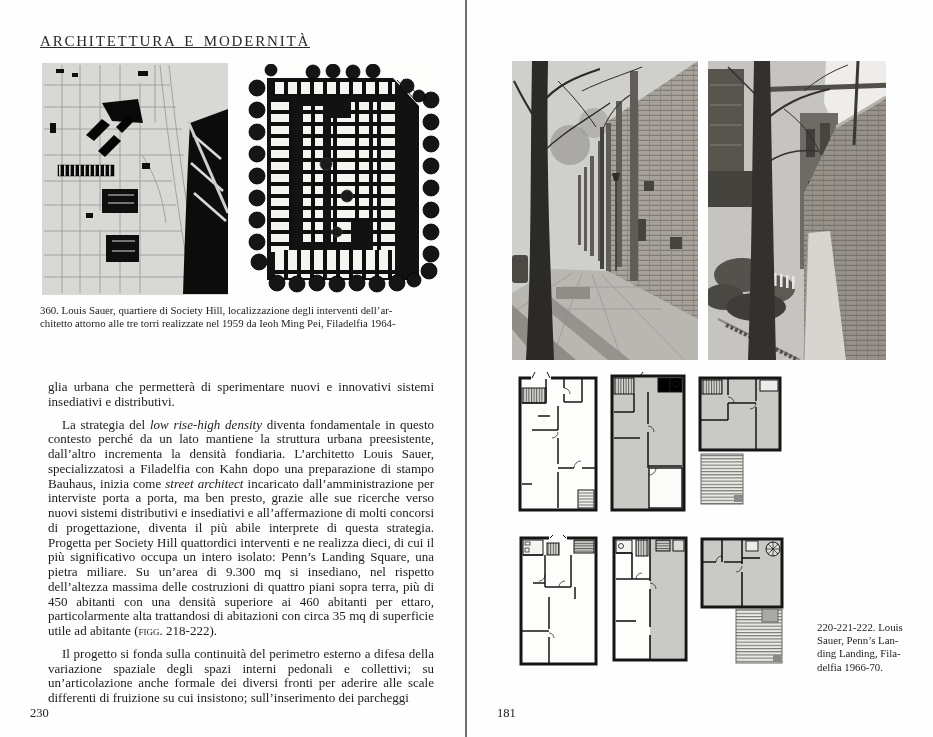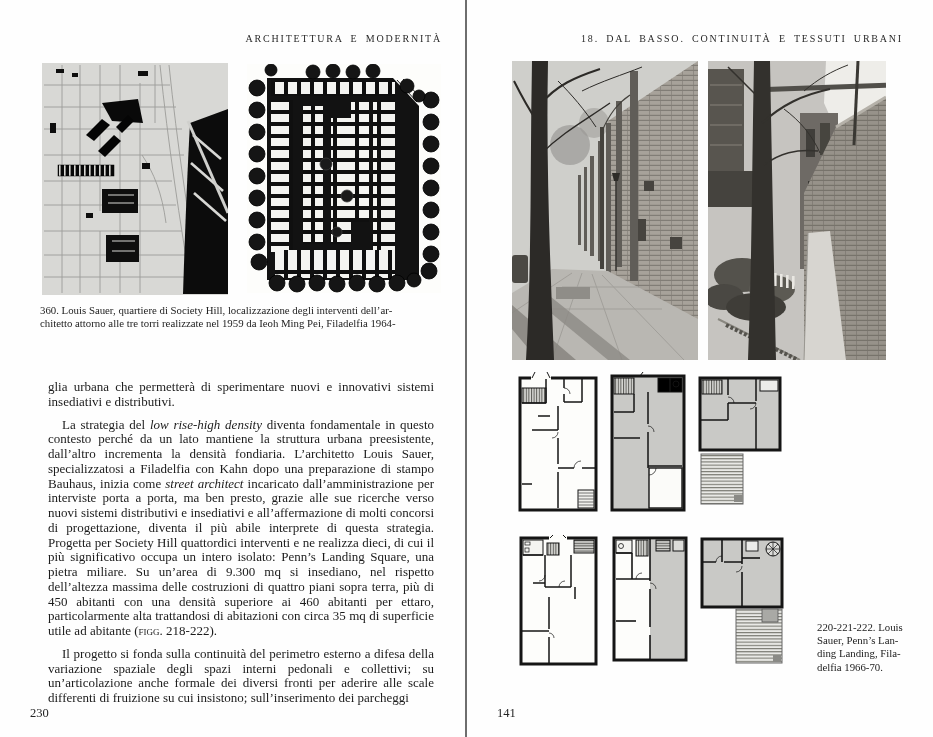--- a/index.html
+++ b/index.html
@@ -1,19 +1,19 @@
 <!DOCTYPE html>
 <html><head>
 <meta charset="utf-8">
 <style>
   html,body{margin:0;padding:0;background:#ffffff;}
   .spread{position:relative;width:933px;height:737px;background:#fefefe;overflow:hidden;
           font-family:"Liberation Serif","DejaVu Serif",serif;color:#1c1c1c;}
   .gutter{position:absolute;left:465px;top:0;width:2px;height:737px;background:#6e6e6e;}
-  .runhead{position:absolute;text-align:right;font-size:10px;letter-spacing:1.8px;word-spacing:3px;color:#2a2a2a;}
+  .runhead{position:absolute;text-align:left;font-size:15px;letter-spacing:1.8px;word-spacing:3px;color:#2a2a2a;text-decoration:underline;}
   .runhead-left{left:40px;top:33px;width:402px;}
   .runhead-right{left:497px;top:33px;width:406px;}
   .fig{position:absolute;}
   .fig svg{display:block;width:100%;height:100%;}
   .caption{position:absolute;font-size:10.8px;line-height:13.2px;color:#222;}
   .caption-left{left:40px;top:304px;width:404px;}
   .caption-right{left:795px;top:621px;width:102px;margin-left:22px;}
   .bodytext{position:absolute;left:40px;top:372px;width:402px;font-size:13px;line-height:14.75px;
             text-align:justify;color:#1b1b1b;}
   .bodytext p{margin:8px;}
@@ -197,21 +197,20 @@
   </div>
 
   <div class="bodytext">
     <p>glia urbana che permetterà di sperimentare nuovi e innovativi sistemi insediativi e distributivi.</p>
     <p class="indent"><span>La strategia del </span><i>low rise-high density</i><span> diventa fondamentale in questo contesto perché da un lato mantiene la struttura urbana preesistente, dall’altro incrementa la densità fondiaria. L’architetto Louis Sauer, specializzatosi a Filadelfia con Kahn dopo una preparazione di stampo Bauhaus, inizia come </span><i>street architect</i><span> incaricato dall’amministrazione per interviste porta a porta, ma ben presto, grazie alle sue ricerche verso nuovi sistemi distributivi e insediativi e all’affermazione di molti concorsi di progettazione, diventa il più abile interprete di questa strategia. Progetta per Society Hill quattordici interventi e ne realizza dieci, di cui il più significativo occupa un intero isolato: Penn’s Landing Square, una pietra miliare. Su un’area di 9.300 mq si insediano, nel rispetto dell’altezza massima delle costruzioni di quattro piani sopra terra, più di 450 abitanti con una densità superiore ai 460 abitanti per ettaro, particolarmente alta trattandosi di abitazioni con circa 35 mq di superficie utile ad abitante (</span><span class="sc">figg. 218-222</span><span>).</span></p>
     <p class="indent">Il progetto si fonda sulla continuità del perimetro esterno a difesa della variazione spaziale degli spazi interni pedonali e collettivi; su un’articolazione anche formale dei diversi fronti per aderire alle scale differenti di fruizione su cui insistono; sull’inserimento dei parcheggi</p>
   </div>
 
   <div class="pagenum pagenum-left">230</div>
 
-  <div class="runhead runhead-right">18. DAL BASSO. CONTINUITÀ E TESSUTI URBANI</div>
 
   <div class="fig" style="left:512px;top:61px;width:186px;height:299px;">
     <svg viewBox="0 0 186 299" preserveAspectRatio="none">
       <rect width="186" height="299" fill="#cfcfcb"></rect>
       <circle cx="58" cy="84" r="20" fill="#8d8b88" opacity="0.55"></circle>
       <circle cx="82" cy="62" r="15" fill="#979591" opacity="0.5"></circle>
 
       <polygon points="96,60 186,0 186,299 96,236" fill="#a7a29a"></polygon>
       <polygon points="96,60 186,0 186,299 96,236" fill="url(#brick)"></polygon>
       <g fill="#605d58">
@@ -474,15 +473,15 @@
     </svg>
   </div>
 
   <div class="caption caption-right">
     <div>220-221-222. Louis</div>
     <div>Sauer, Penn’s Lan-</div>
     <div>ding Landing, Fila-</div>
     <div>delfia 1966-70.</div>
   </div>
 
-  <div class="pagenum pagenum-right">141</div>
+  <div class="pagenum pagenum-right">181</div>
 
 </div>
 
 </body></html>

